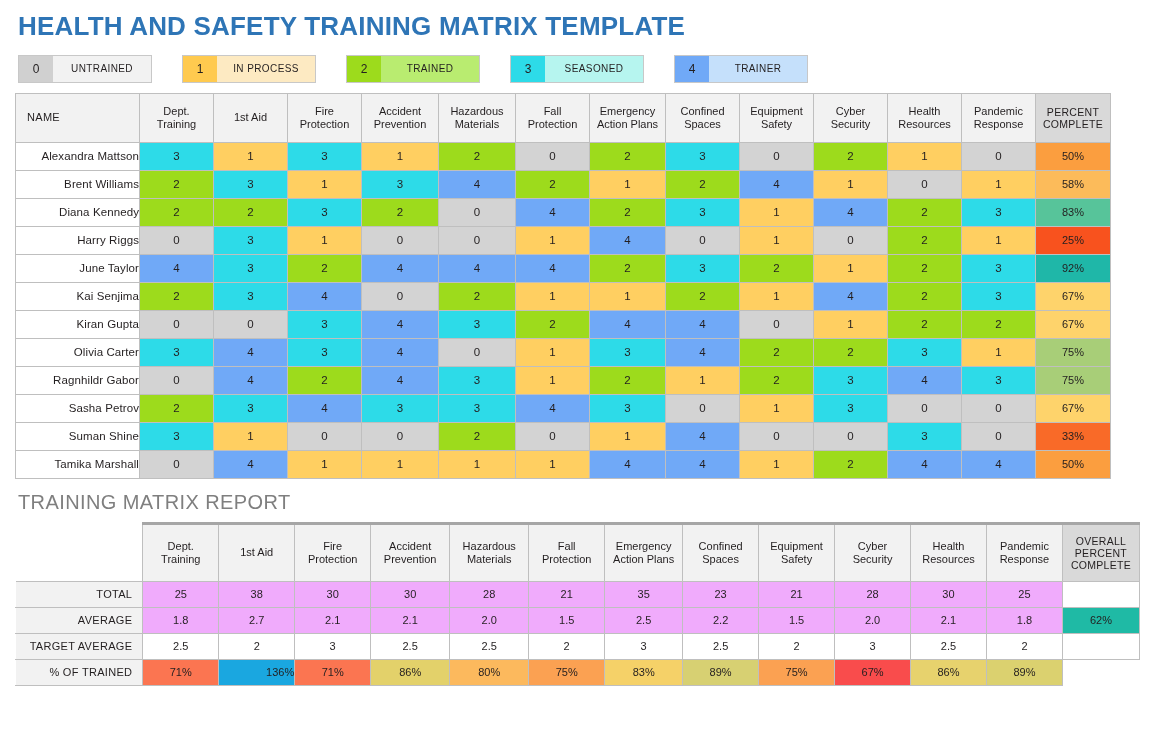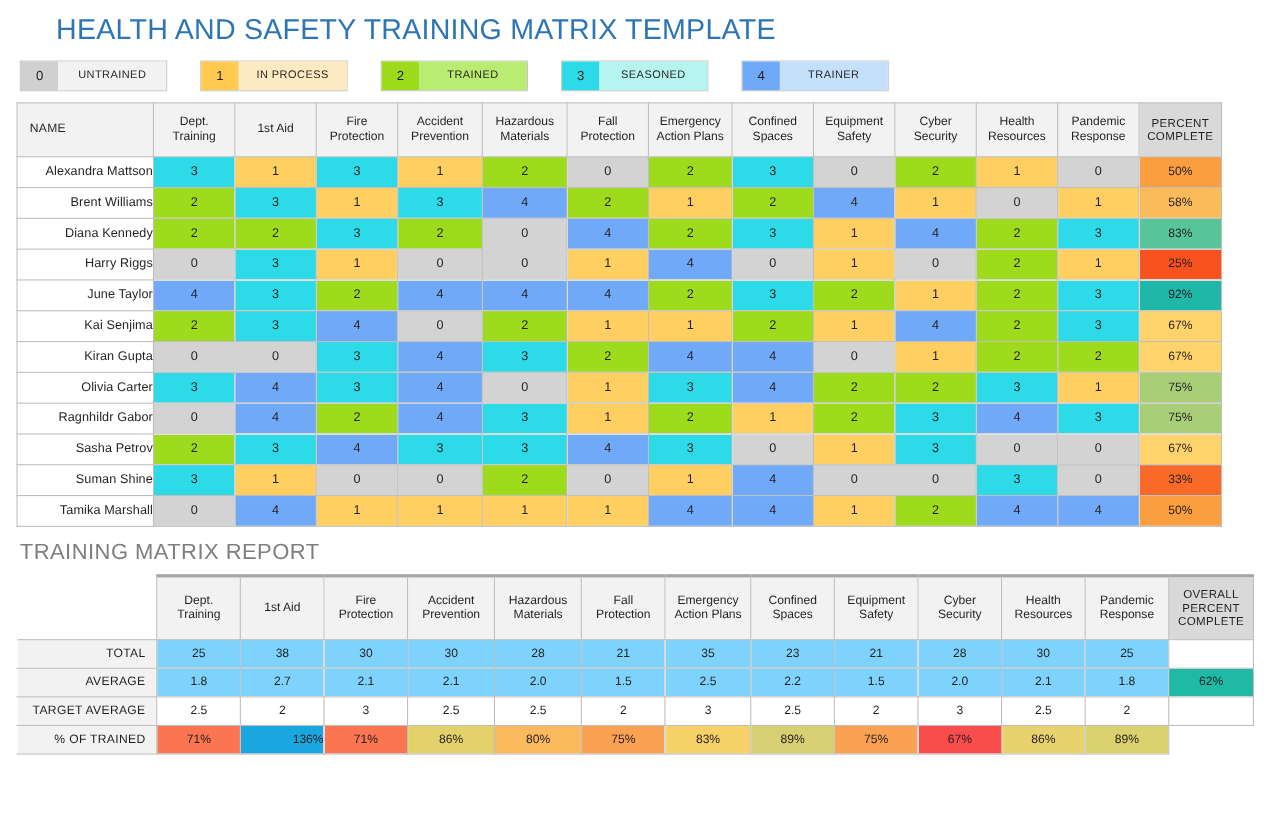--- a/index.html
+++ b/index.html
@@ -18,27 +18,26 @@
     position: relative;
     width: 1155px;
     height: 745px;
     box-sizing: border-box;
     padding: 0 15px;
   }
 
   
   .title {
     font-size: 26px;
-    font-weight: normal;
+    font-weight: bold;
     color: #2e75b6;
     letter-spacing: 0.2px;
     padding: 12px 0 6px 3px;
     line-height: 1.1;
     white-space: nowrap;
-    margin-left: 33px;
   }
 
   
   .legend {
     display: flex;
     gap: 30px;
     margin: 8px 0 10px 3px;
   }
   .legend-item {
     display: flex;
@@ -170,21 +169,21 @@
     text-align: center;
   }
   .report td.rowlabel {
     text-align: right;
     padding-right: 10px;
     background: #f2f2f2;
     font-size: 11px;
     letter-spacing: 0.3px;
     border-left: 1px solid #ffffff;
   }
-  .report td.v-total, .report td.v-average { background: #7dd3fc; }
+  .report td.v-total, .report td.v-average { background: #f0abfc; }
   .report td.v-target { background: #ffffff; }
   .report td.blankcell { background: #ffffff; border-color: #ffffff; }
   .report td.overall-val { background: #1fbaa5; }
   .report td.overall-blank { background: #ffffff; }
 </style>
 </head>
 <body>
 
 <div class="page">
 

